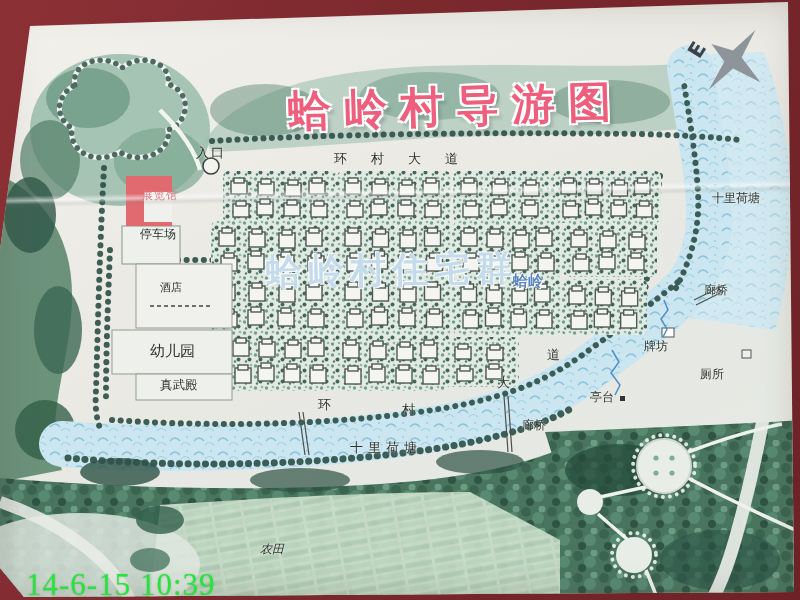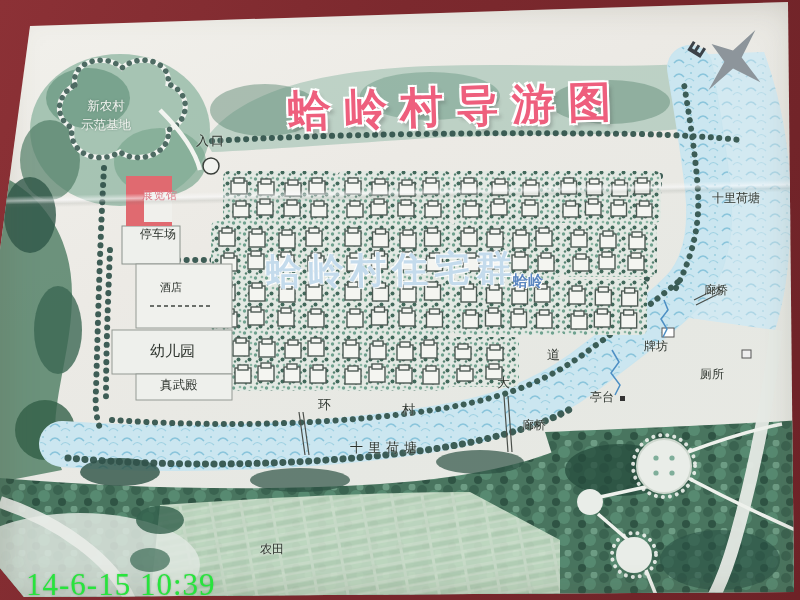--- a/index.html
+++ b/index.html
@@ -437,42 +437,39 @@
 
     <div class="compass">
       <svg viewBox="0 0 88 88" width="88" height="88">
         <g transform="rotate(38 46 46)">
           <path d="M46,8 L52,38 L82,46 L52,52 L46,84 L41,52 L20,46 L41,38 Z" fill="#8d959b"></path>
         </g>
       </svg>
       <span class="compass-letter">E</span>
     </div>
 
-    <div class="lbl white" style="left:58px;top:96px;width:96px;">
-      <div>新农村</div>
-      <div>示范基地</div>
-    </div>
-    <div class="lbl big13" style="left:196px;top:132px;letter-spacing:2px;text-align:center;">入口</div>
+    <div class="lbl big13" style="left:196px;top:144px;letter-spacing:2px;text-align:center;">入口</div>
+    <div class="lbl spread" style="left:334px;top:150px;">环村大道</div>
     <div class="lbl pink" style="left:142px;top:188px;">展览馆</div>
     <div class="lbl" style="left:140px;top:226px;">停车场</div>
     <div class="lbl" style="left:160px;top:280px;font-size:11px;">酒店</div>
     <div class="lbl" style="left:150px;top:342px;font-size:15px;">幼儿园</div>
     <div class="lbl" style="left:160px;top:377px;font-size:12.5px;">真武殿</div>
     <div class="lbl overlay" style="left:266px;top:246px;">蛤岭村住宅群</div>
     <div class="lbl village" style="left:504px;top:272px;">蛤岭</div>
     <div class="lbl" style="left:712px;top:190px;">十里荷塘</div>
     <div class="lbl" style="left:704px;top:282px;">廊桥</div>
     <div class="lbl" style="left:644px;top:338px;font-family:Liberation Mono, monospace;">牌坊</div>
     <div class="lbl" style="left:700px;top:352px;margin-top:14px;">厕所</div>
     <div class="lbl" style="left:590px;top:389px;">亭台</div>
     <div class="lbl" style="left:522px;top:417px;">廊桥</div>
     <div class="lbl big13" style="left:318px;top:396px;">环</div>
     <div class="lbl big13" style="left:402px;top:401px;">村</div>
     <div class="lbl big13" style="left:497px;top:374px;">大</div>
     <div class="lbl big13" style="left:547px;top:346px;">道</div>
     <div class="lbl spread5" style="left:350px;top:439px;">十里荷塘</div>
-    <div class="lbl" style="left:260px;top:541px;">农田</div>
+    <div class="lbl" style="left:260px;top:541px;font-style:italic;">农田</div>
 
     <div class="board-shadow"></div>
   </div>
 
   <div class="timestamp">14-6-15 10:39</div>
 </div>
 
 </body></html>

